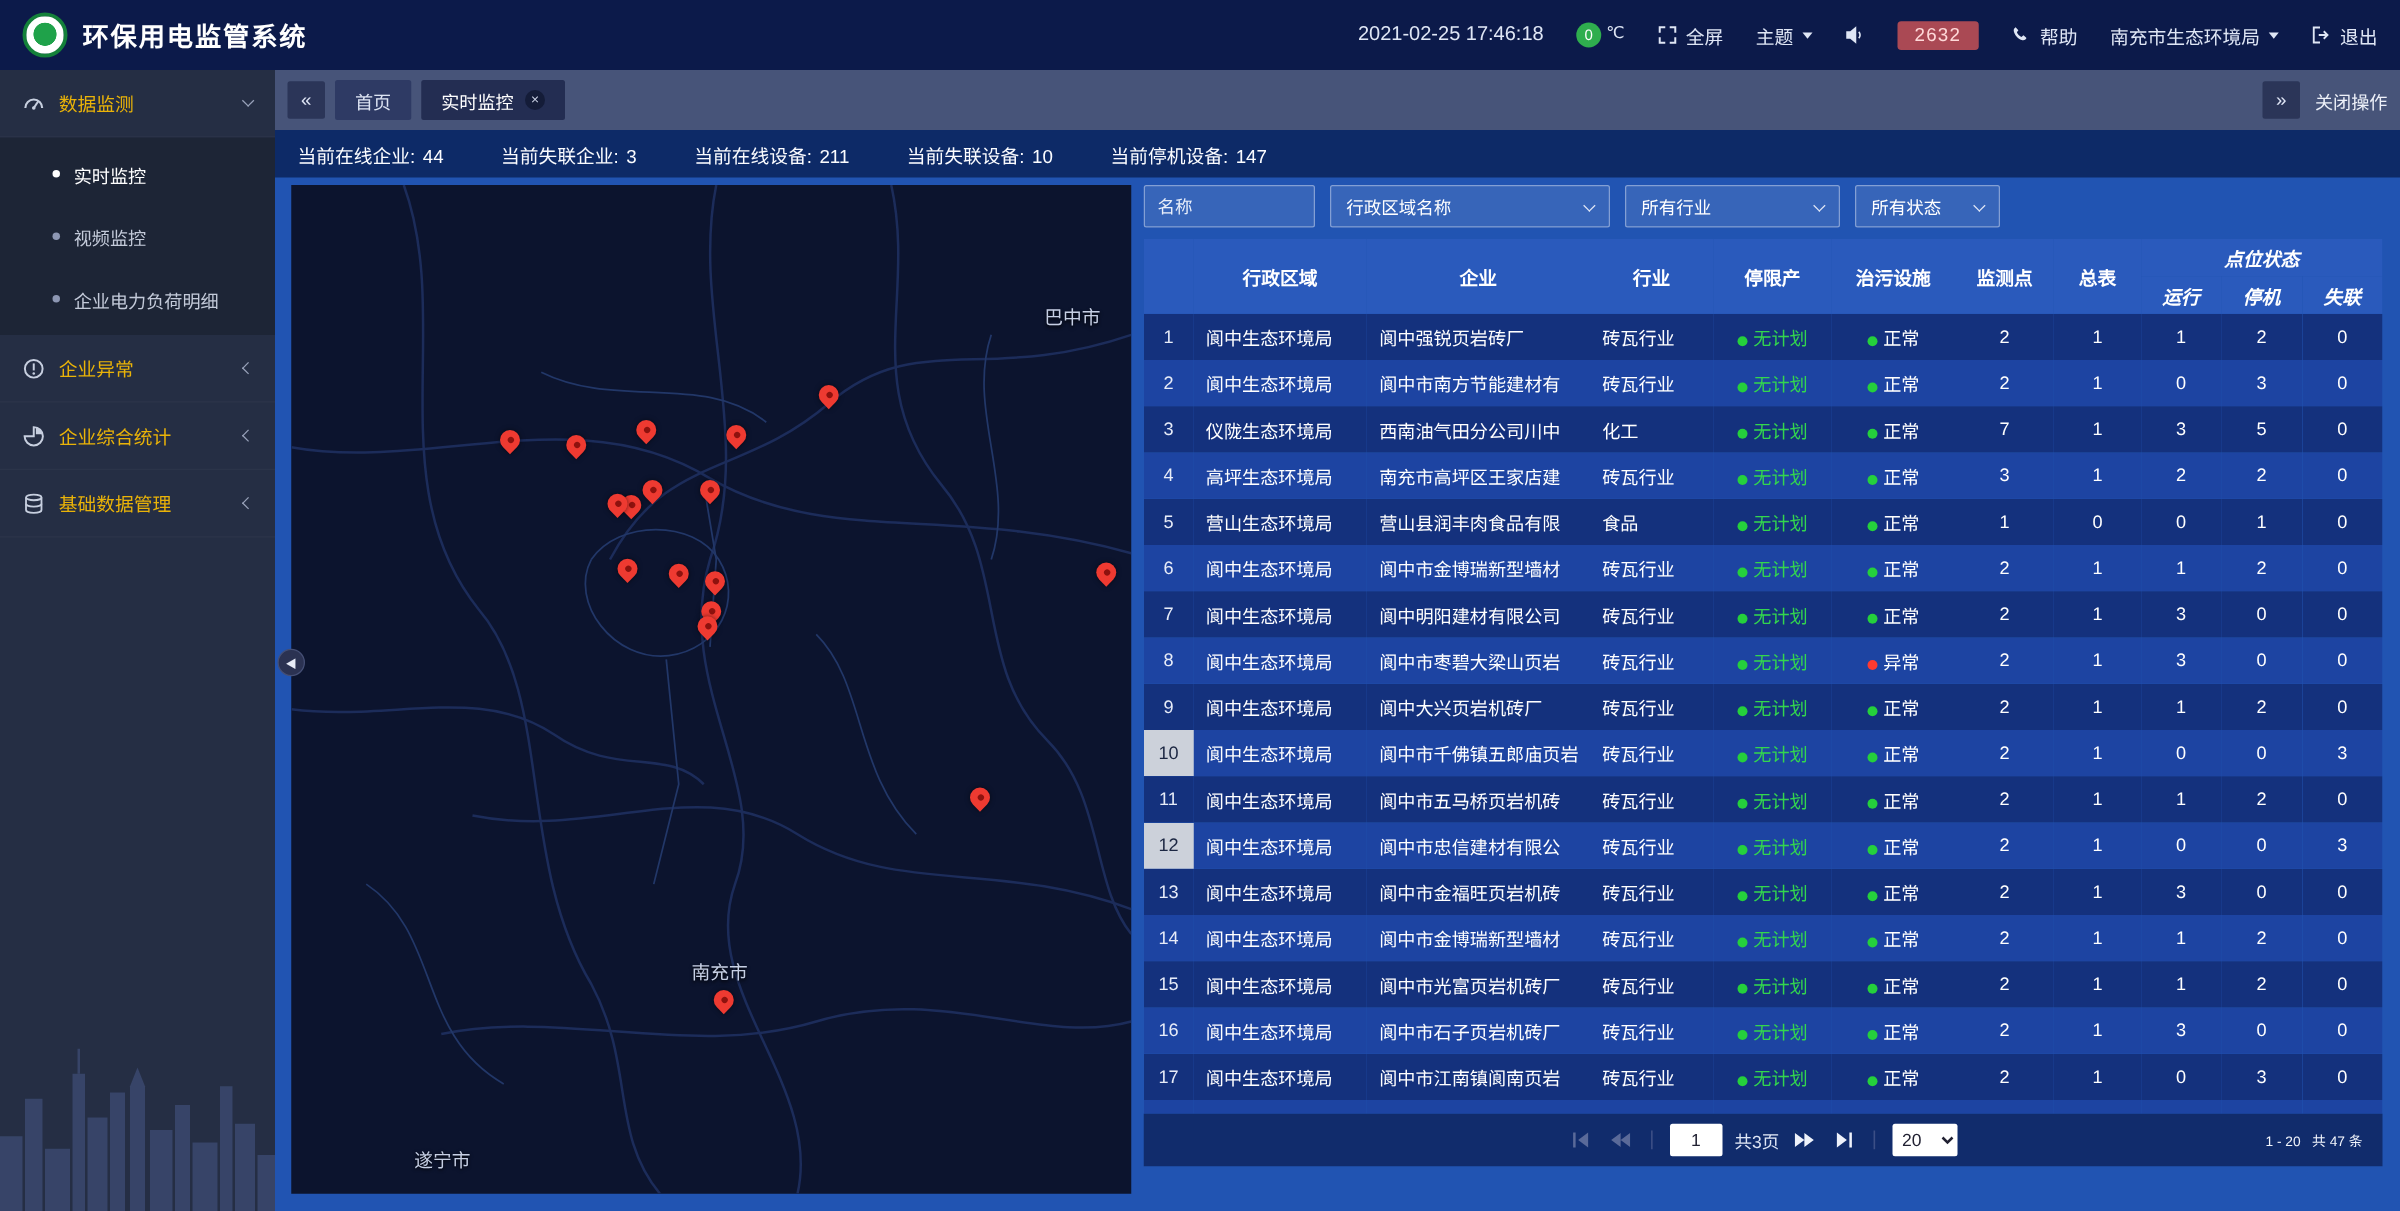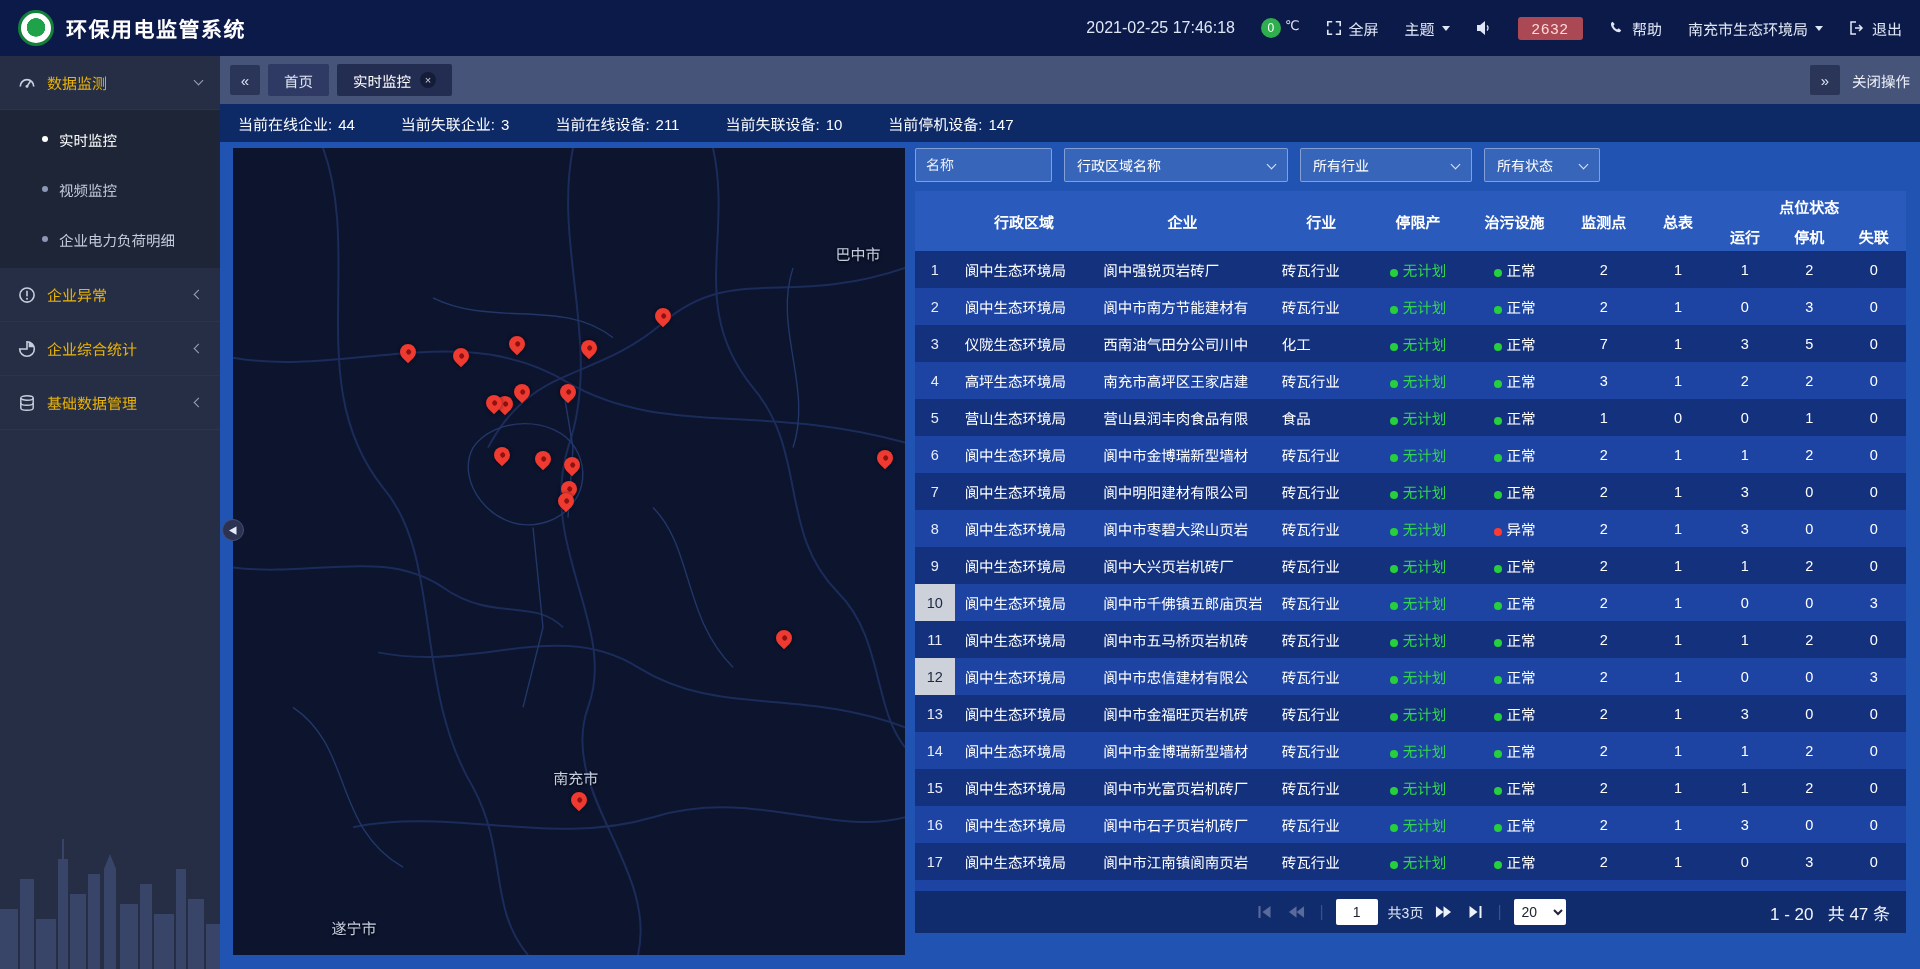--- a/index.html
+++ b/index.html
@@ -74,36 +74,36 @@
   .filters{display:flex;gap:12px;margin-bottom:9px}
   .f-input{width:137px;height:34px;background:rgba(255,255,255,.10);border:1px solid rgba(255,255,255,.38);border-radius:2px;color:#ffffff;padding:0 10px;font-size:14px;outline:none}
   .f-input::placeholder{color:#eaeffa;opacity:1}
   .f-select{height:34px;background:rgba(255,255,255,.10);border:1px solid rgba(255,255,255,.38);border-radius:2px;color:#fff;padding:0 12px;font-size:14px;display:flex;align-items:center;justify-content:space-between;gap:12px;cursor:pointer}
   .f-select .chev{border-color:#e2e8f6;margin-top:-2px}
   .w-region{width:224px}.w-industry{width:172px}.w-status{width:116px}
 
   .table-wrap{height:700px;overflow:hidden}
   table{width:100%;border-collapse:collapse;table-layout:fixed}
   thead th{background:#2a5abc;color:#fff;font-size:15px;font-weight:bold;height:30px;text-align:center;overflow:hidden;white-space:nowrap}
-  thead th.group,thead th.sub{}
+  thead th.group,thead th.sub{font-style:italic}
   tbody td{height:37px;font-size:14.5px;text-align:center;color:#fff;overflow:hidden;white-space:nowrap;vertical-align:middle}
   tbody tr:nth-child(odd){background:#14317d}
   tbody tr:nth-child(even){background:#1d44a2}
   tbody tr{cursor:pointer}
   td.txt{text-align:left;padding:0 6px 0 10px}
   td.seq{color:#e7ecf8}
   td.seq.hl{background:#ccd1da;color:#1c2742}
   .dot{display:inline-block;width:8px;height:8px;border-radius:50%;margin-right:5px;vertical-align:-1px}
   .dot.ok{background:#25d03c}
   .dot.alert{background:#ff3a30}
   .s-green{color:#33d64e}
 
   .pagination{height:42px;background:#112c6c;display:flex;align-items:center;padding:0 16px;font-size:14px;color:#dfe6f5}
   .pag-side{flex:1}
-  .pag-right{flex:1;text-align:right;font-size:17px;color:#f2f5fc;white-space:nowrap}
+  .pag-right{flex:1;text-align:right;font-size:11px;color:#f2f5fc;white-space:nowrap}
   .pag-center{display:flex;align-items:center;gap:10px}
   .pg-btn{background:none;border:none;cursor:pointer;display:flex;align-items:center;padding:2px;color:#eef2fb}
   .pg-btn svg{width:17px;height:14px;fill:currentColor}
   .pg-btn.disabled{color:#5a6a99;cursor:default}
   .pg-sep{color:#3c4f86;font-size:16px;margin:0 2px}
   .pg-input{width:42px;height:26px;border:none;border-radius:2px;text-align:center;font-size:14px;color:#223;background:#fff;outline:none}
   .pg-size{height:26px;min-width:52px;border:none;border-radius:2px;font-size:14px;background:#fff;color:#223;padding:0 4px}
 </style>
 <title>环保用电监管系统</title></head>
 <body>

